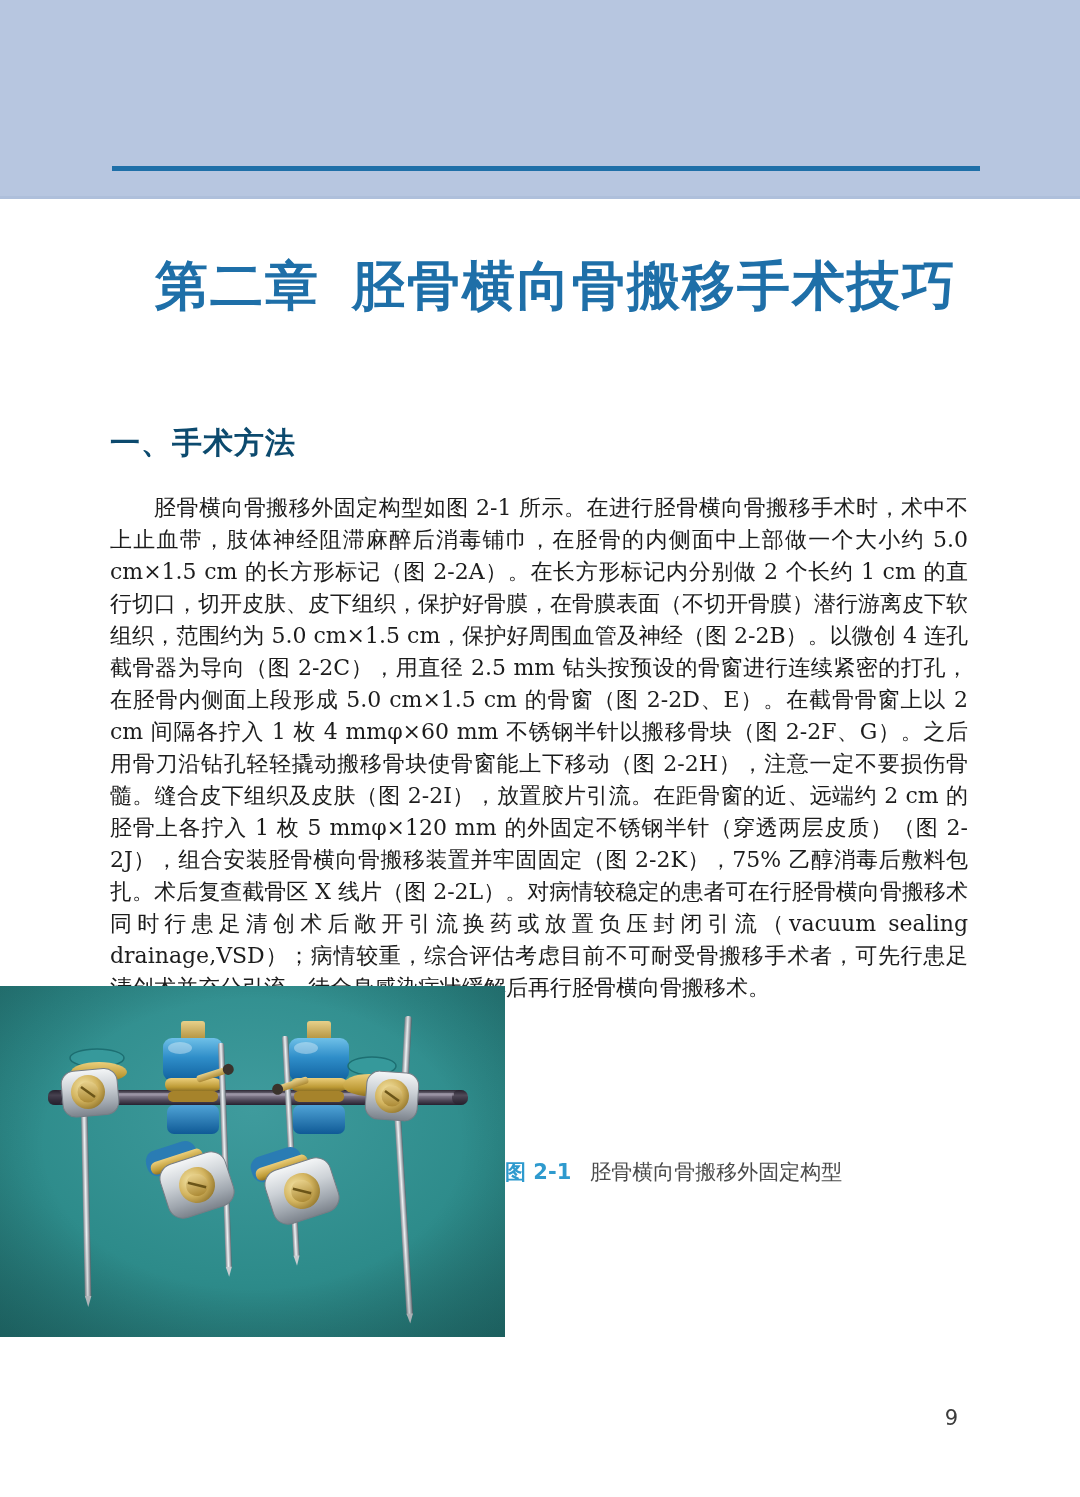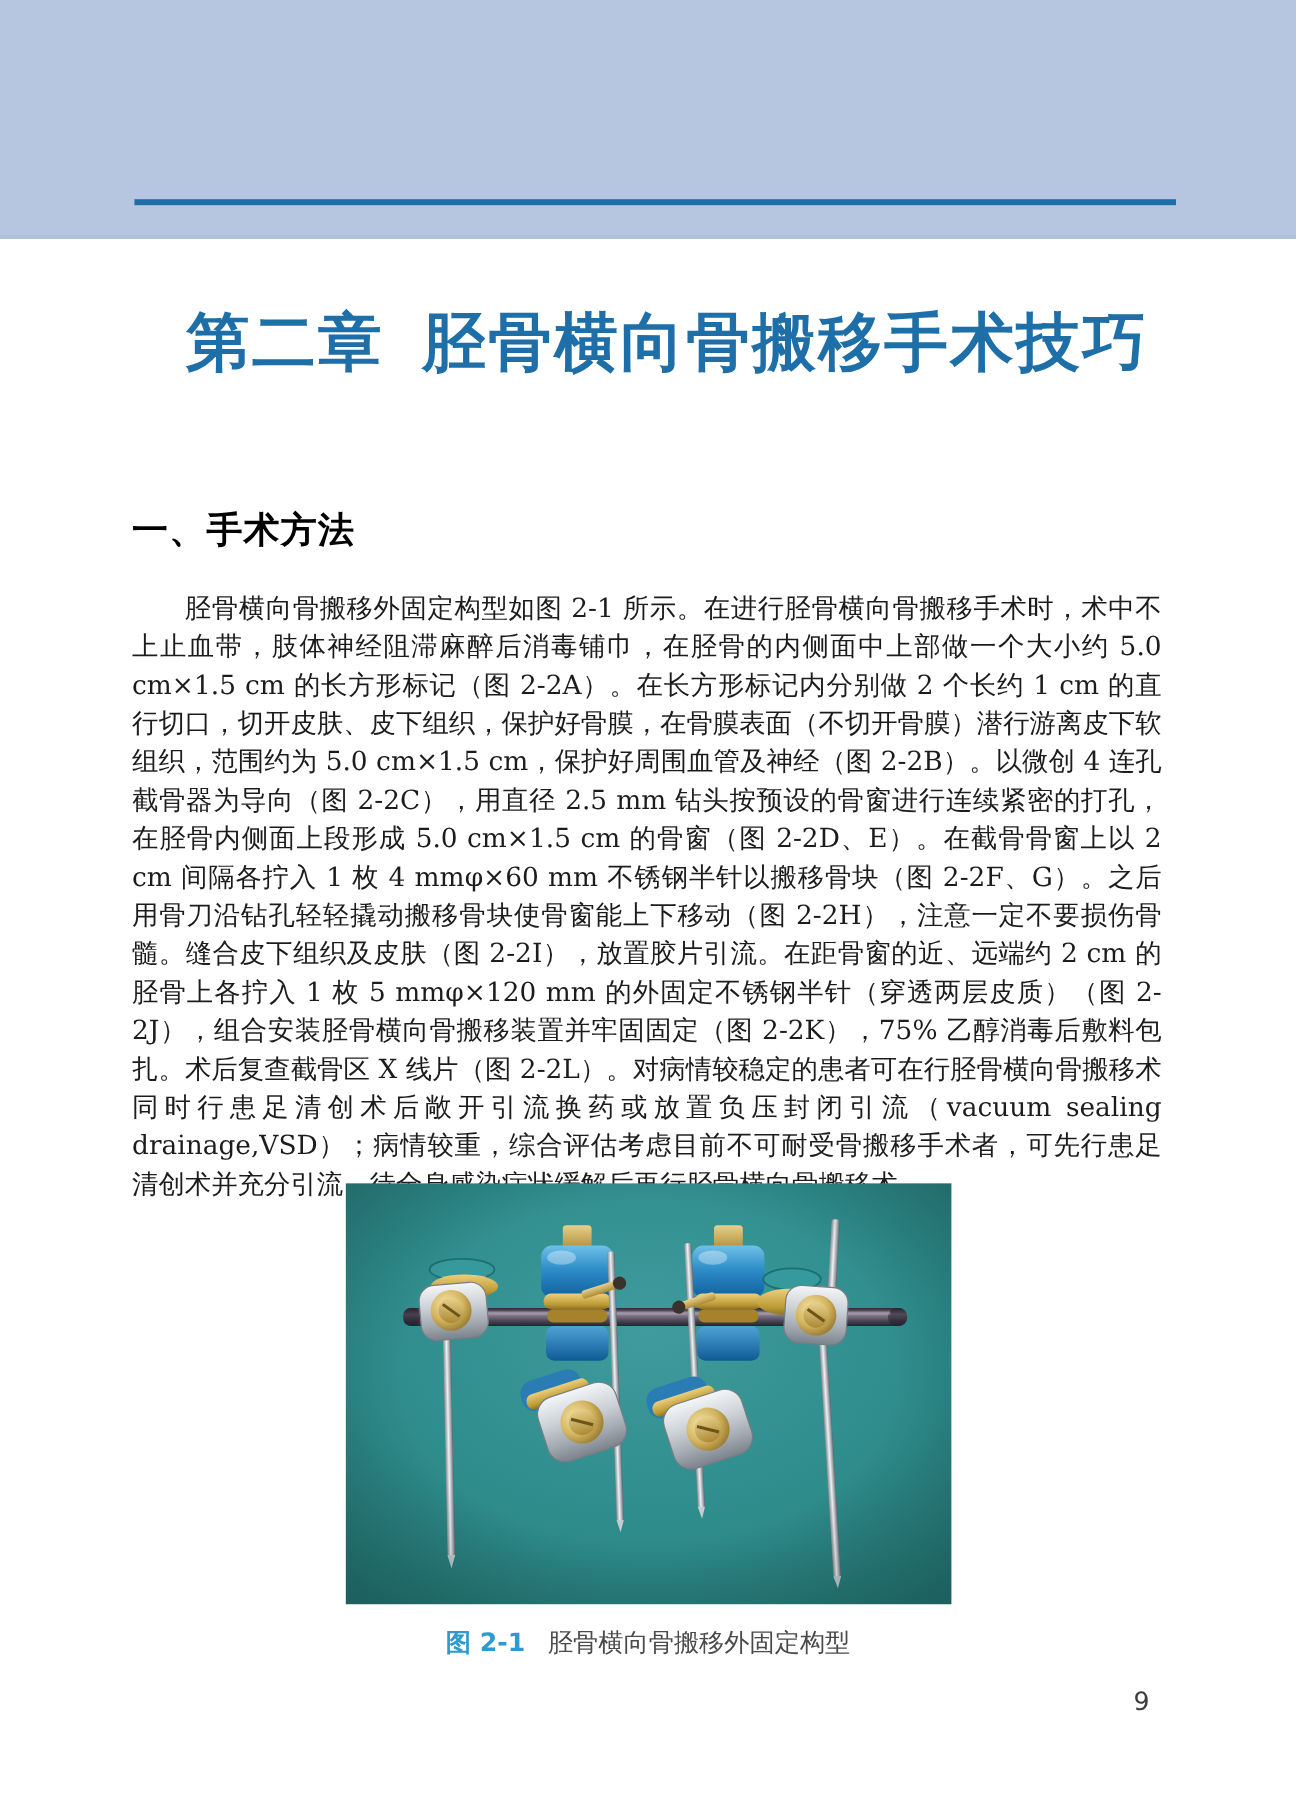--- a/index.html
+++ b/index.html
@@ -48,21 +48,21 @@
   .chapter-title .chapter-label { margin-right: 0.6em; }
 
   
   .section-heading {
     position: absolute;
     top: 424px;
     left: 110px;
     font-size: 30px;
     line-height: 38px;
     font-weight: bold;
-    color: #000000;
+    color: #0c4a6e;
     letter-spacing: 1px;
   }
 
   
   .body-paragraph {
     position: absolute;
     top: 492px;
     left: 110px;
     width: 858px;
     font-family: "DejaVu Serif", "Liberation Serif", serif;
@@ -73,21 +73,21 @@
     text-indent: 2em;
   }
 
   
   .figure-wrap {
     position: absolute;
     top: 986px;
     left: 0;
     width: 1080px;
     display: flex;
-    flex-direction: column;
+    flex-direction: row;
     align-items: center;
   }
   .photo {
     width: 505px;
     height: 351px;
     display: block;
   }
   .figure-caption {
     margin-top: 20px;
     font-size: 21px;

